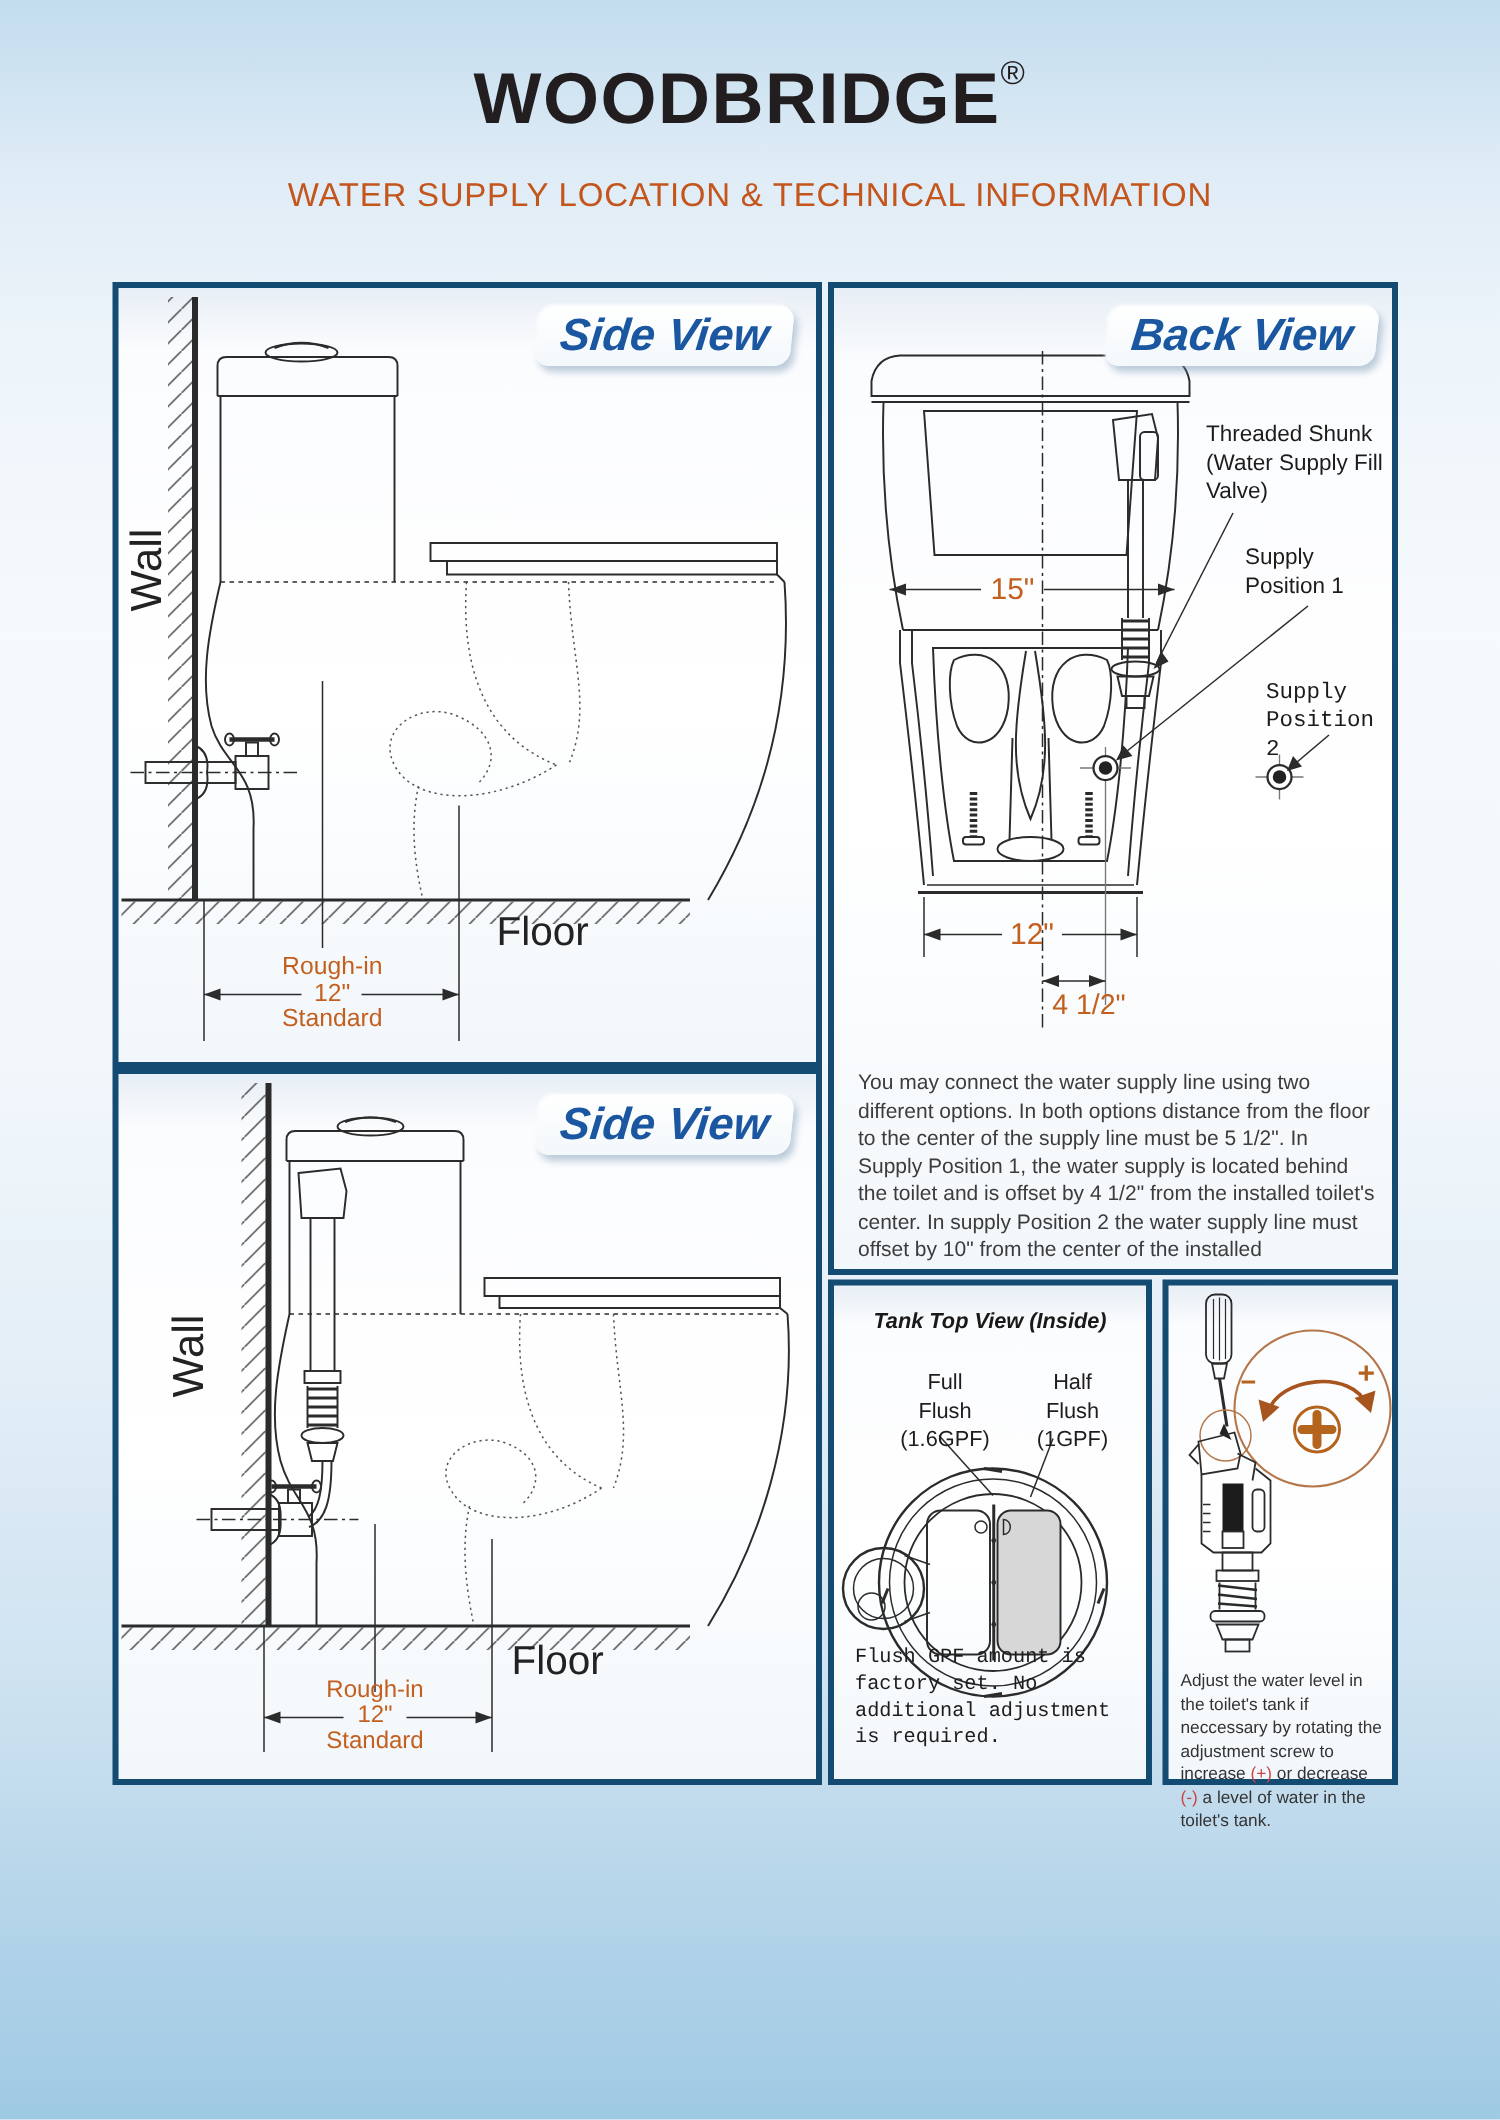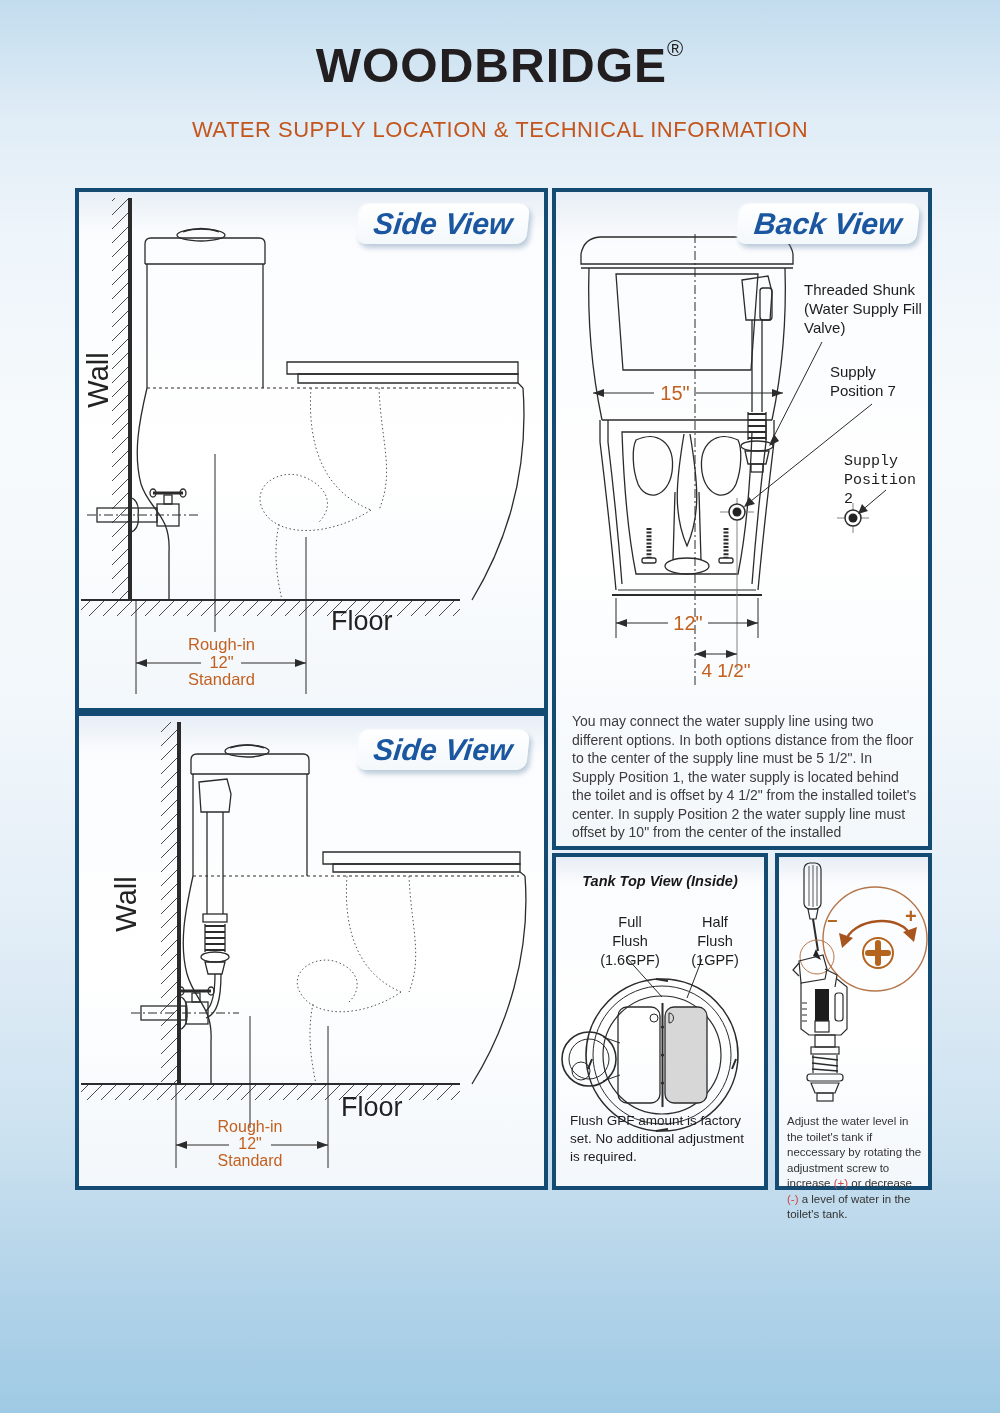--- a/index.html
+++ b/index.html
@@ -206,21 +206,21 @@
         </g>
         <polygon points="213,254 223,249 218,242" fill="#2b2b2b" stroke="none"></polygon>
         <polygon points="188,315 199,312 193,305" fill="#2b2b2b" stroke="none"></polygon>
         <polygon points="302,322 312,319 306,312" fill="#2b2b2b" stroke="none"></polygon>
       </g>
     </svg>
     <div class="view-badge" style="right:10px;top:12px;width:180px;height:40px;">
       <span>Back View</span>
     </div>
     <div class="abs lbl-dark" style="left:248px;top:88px;width:122px;">Threaded Shunk (Water Supply Fill Valve)</div>
-    <div class="abs lbl-dark" style="left:274px;top:170px;width:80px;">Supply Position 7</div>
+    <div class="abs lbl-dark" style="left:274px;top:170px;width:80px;">Supply Position 1</div>
     <div class="abs lbl-dark" style="left:288px;top:260px;width:80px;font-family:Liberation Mono, monospace;">Supply Position 2</div>
     <div class="abs dim" style="left:98px;top:190px;width:42px;">15"</div>
     <div class="abs dim" style="left:110px;top:420px;width:44px;">12"</div>
     <div class="abs dim" style="left:132px;top:468px;width:76px;font-size:19px;">4 1/2"</div>
     <div class="abs para" style="left:16px;top:520px;width:346px;">You may connect the water supply line using two different options. In both options distance from  the floor to the center of the supply line must be 5 1/2". In Supply Position 1, the water supply is located behind the toilet and is offset by 4 1/2" from the installed toilet's center. In supply Position 2 the water supply line must offset by 10" from the center of the installed</div>
   </div>
 
   <div class="panel" style="left:75px;top:712px;width:473px;height:478px;">
     <svg width="465" height="470" viewBox="0 0 465 470">
       <defs>
@@ -331,21 +331,21 @@
         <path d="M113,156 L113,166 C119,166 119,156 113,156 Z" stroke-width="1"></path>
       </g>
     </svg>
     <div class="abs tank-title" style="left:0;top:16px;width:100%;">Tank Top View (Inside)</div>
     <div class="abs flush-lbl preline" style="left:22px;top:56px;width:70px;margin-left:17px;">Full
 Flush
 (1.6GPF)</div>
     <div class="abs flush-lbl preline" style="left:124px;top:56px;width:70px;">Half
 Flush
 (1GPF)</div>
-    <div class="abs note" style="left:14px;top:255px;width:184px;">Flush GPF amount is factory set. No additional adjustment is required.</div>
+    <div class="abs note" style="left:14px;top:240px;width:184px;font-family:Liberation Mono, monospace;">Flush GPF amount is factory set. No additional adjustment is required.</div>
   </div>
 
   <div class="panel" style="left:775px;top:853px;width:157px;height:337px;">
     <svg width="149" height="329" viewBox="0 0 149 329">
       <g stroke="#2b2b2b" fill="none" stroke-width="1.2">
 
         <rect x="25" y="6" width="17" height="46" rx="6"></rect>
         <line x1="30" y1="9" x2="30" y2="49" stroke-width="0.8"></line>
         <line x1="34" y1="8" x2="34" y2="50" stroke-width="0.8"></line>
         <line x1="38" y1="9" x2="38" y2="49" stroke-width="0.8"></line>

